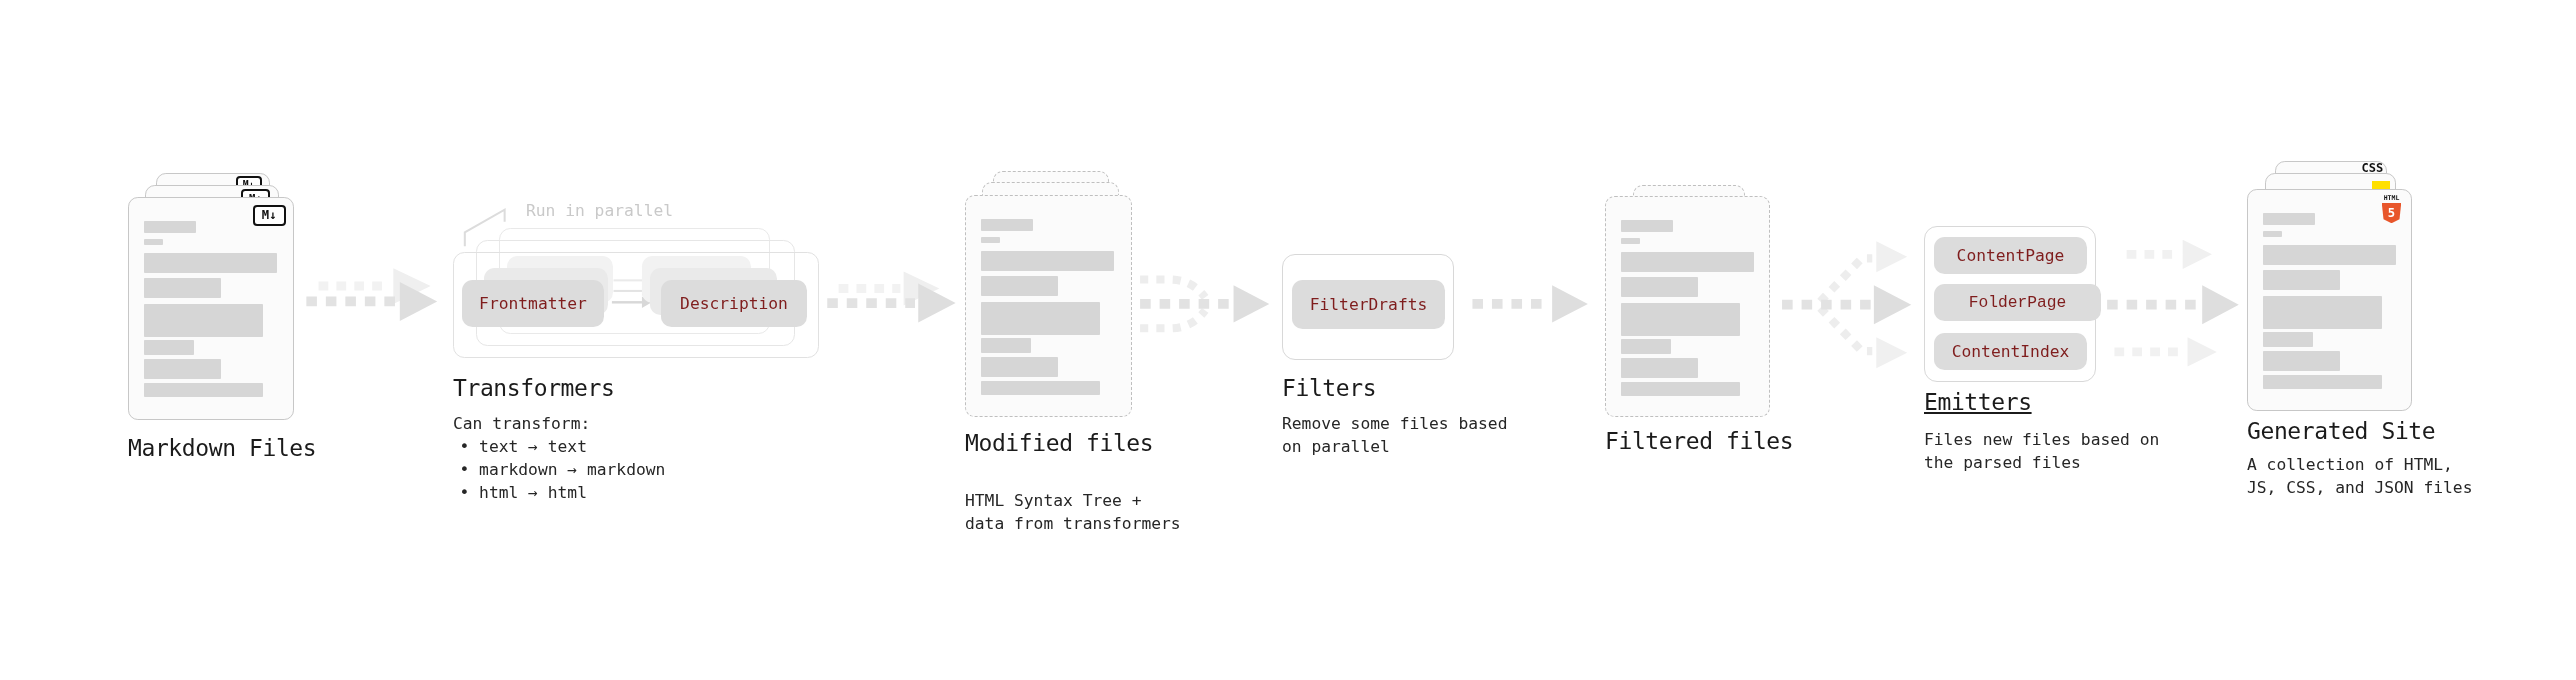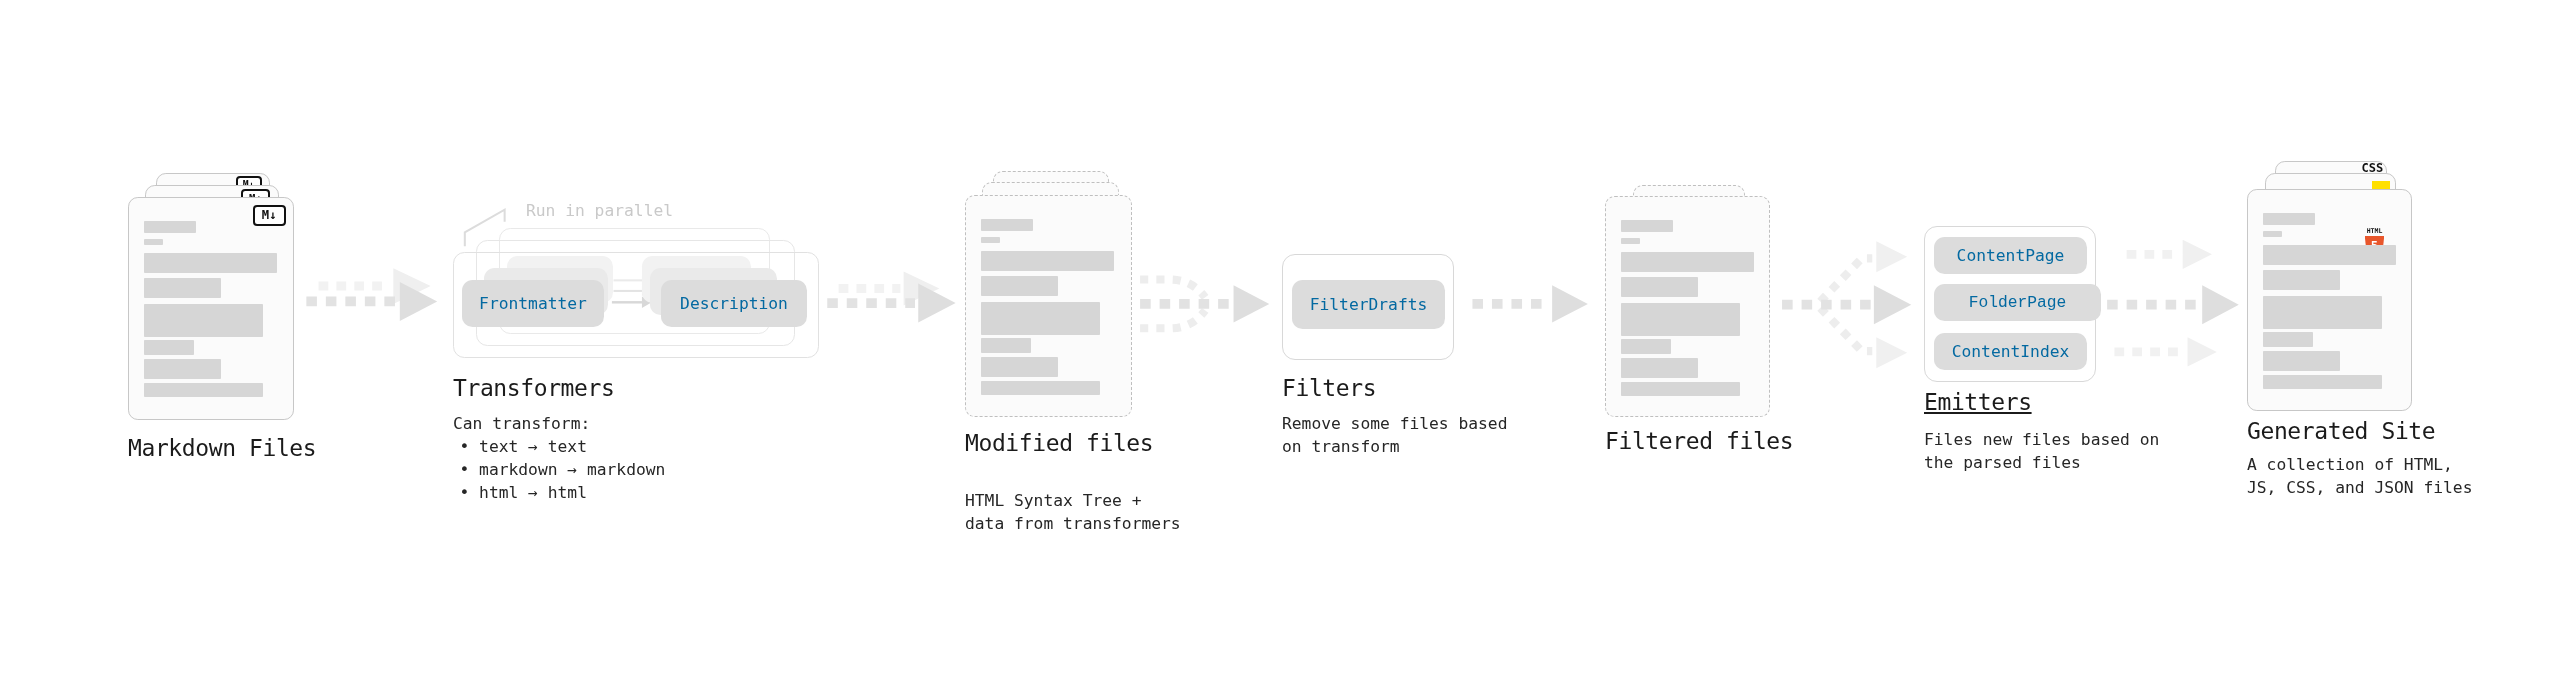--- a/index.html
+++ b/index.html
@@ -71,21 +71,21 @@
     border:1.6px solid #e4e4e4;
     border-radius:11.4px;
     background:transparent;
     box-sizing:border-box;
   }
   .pill{
     position:absolute;
     background:#dcdcdc;
     border-radius:10.6px;
     display:flex;align-items:center;justify-content:center;
-    font-size:16.3px;color:#0369a1;
+    font-size:16.3px;color:#7f1d1d;
     box-sizing:border-box;
     white-space:nowrap;
   }
   .pill.ghost1{background:#eaeaea;}
   .pill.ghost2{background:#f2f2f2;}
   .annotation{
     position:absolute;
     font-size:16.3px;
     color:#c9c9c9;
     white-space:nowrap;
@@ -98,21 +98,21 @@
     border:1.6px solid #d8d8d8;
     border-radius:13px;
     box-sizing:border-box;
   }
 
   
   .cssbadge{position:absolute;right:4.9px;top:3.3px;width:19.5px;text-align:center;}
   .cssbadge .txt{display:block;font-size:12px;font-weight:bold;color:#111;line-height:6.5px;letter-spacing:0;}
   .cssbadge .ub{display:block;margin:0.8px auto 0;width:18px;height:3.3px;background:var(--css-blue,#2b66f6);}
   .jsbadge{position:absolute;right:4.9px;top:7.3px;width:18px;height:9px;background:var(--js-yellow,#ffe000);}
-  .html5{position:absolute;right:26px;top:4.9px;width:21px;text-align:center;margin-top:33px;}
+  .html5{position:absolute;right:9px;top:4.9px;width:21px;text-align:center;}
   .html5 .txt{display:block;font-size:6.5px;font-weight:bold;color:#111;line-height:7.3px;letter-spacing:0;}
   .html5 .shield{
     display:flex;align-items:center;justify-content:center;
     margin:0.8px auto 0;width:19.5px;height:20.3px;
     background:var(--html5-orange,#e8562b);
     clip-path:polygon(0 0,100% 0,91% 80%,50% 100%,9% 80%);
     color:#fff;font-size:12.2px;font-weight:bold;
   }
 </style>
 </head>
@@ -246,21 +246,21 @@
       <div>data from transformers</div>
     </div>
   </div>
 
   <div>
     <div class="panel" style="left:1282px;top:254px;width:172px;height:106px;"></div>
     <div class="pill" style="left:1292px;top:280px;width:153px;height:49px;text-align:right;">FilterDrafts</div>
     <div class="stage-label" style="left:1282px;top:375px;">Filters</div>
     <div class="stage-desc" style="left:1282px;top:412px;">
       <div>Remove some files based</div>
-      <div>on transform</div>
+      <div>on parallel</div>
     </div>
   </div>
 
   <div>
     <div class="card dashed" style="left:1633px;top:185px;width:112px;height:65px;z-index:1;"></div>
     <div class="card dashed" style="left:1605px;top:196px;width:165px;height:221px;z-index:2;">
       <div>
         <i class="bar b1"></i>
         <i class="bar b2"></i>
         <i class="bar b3"></i>

